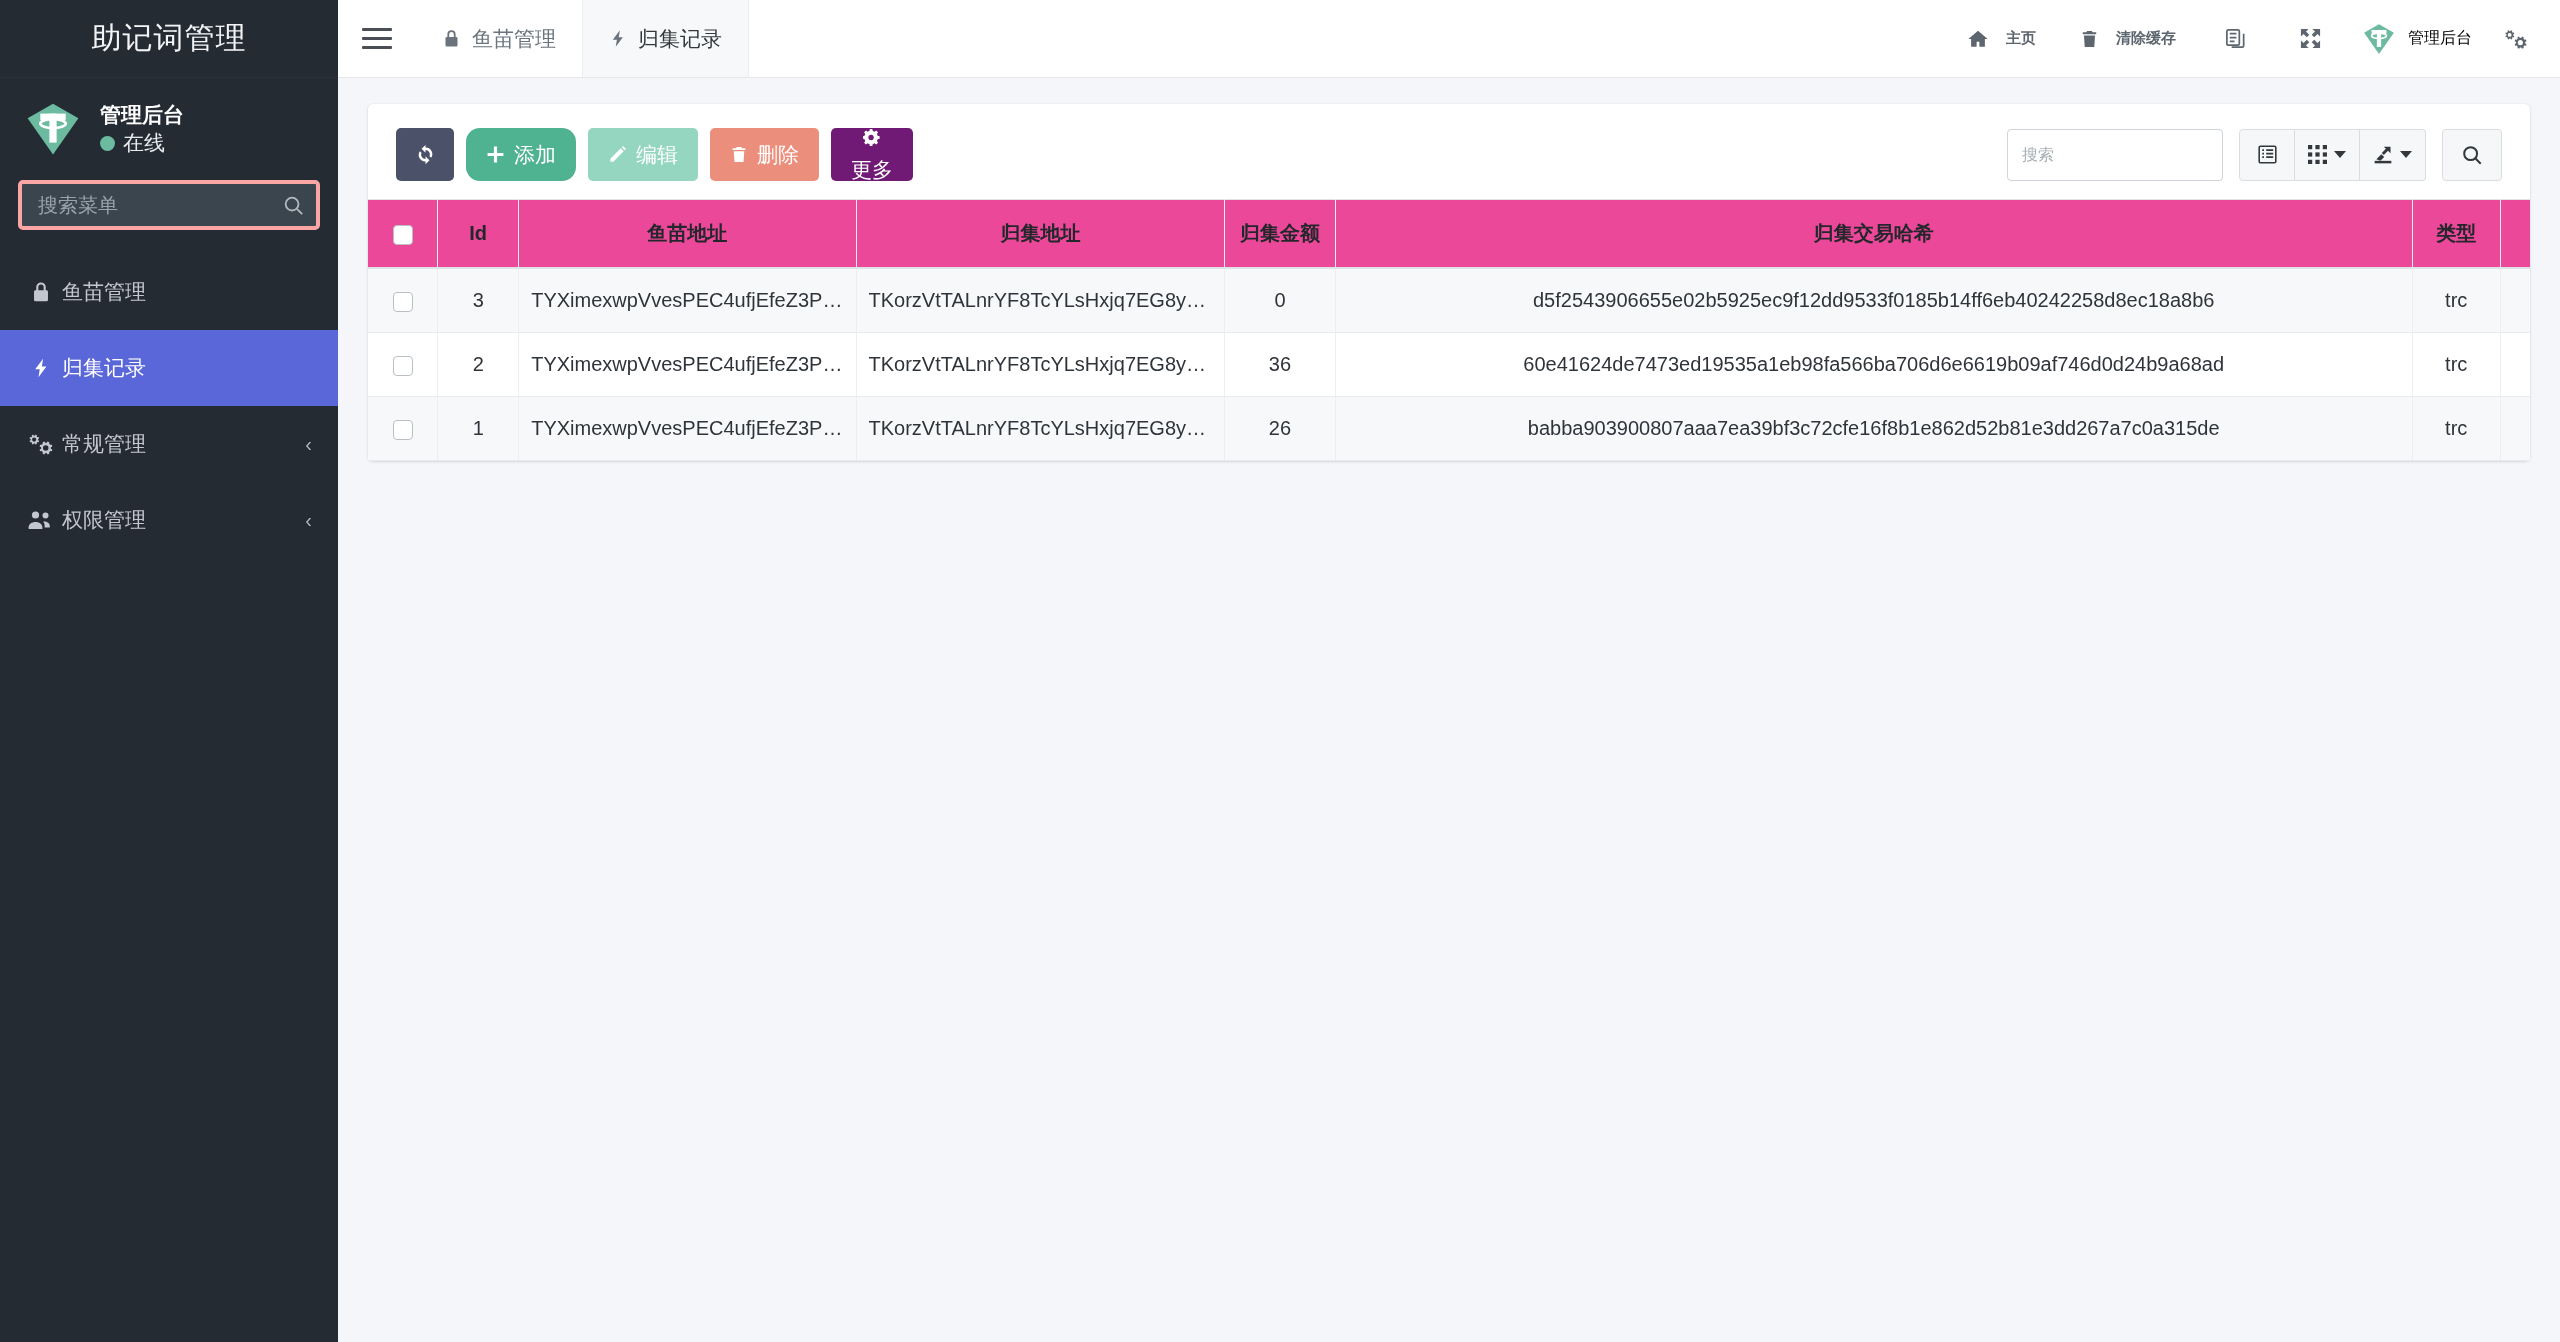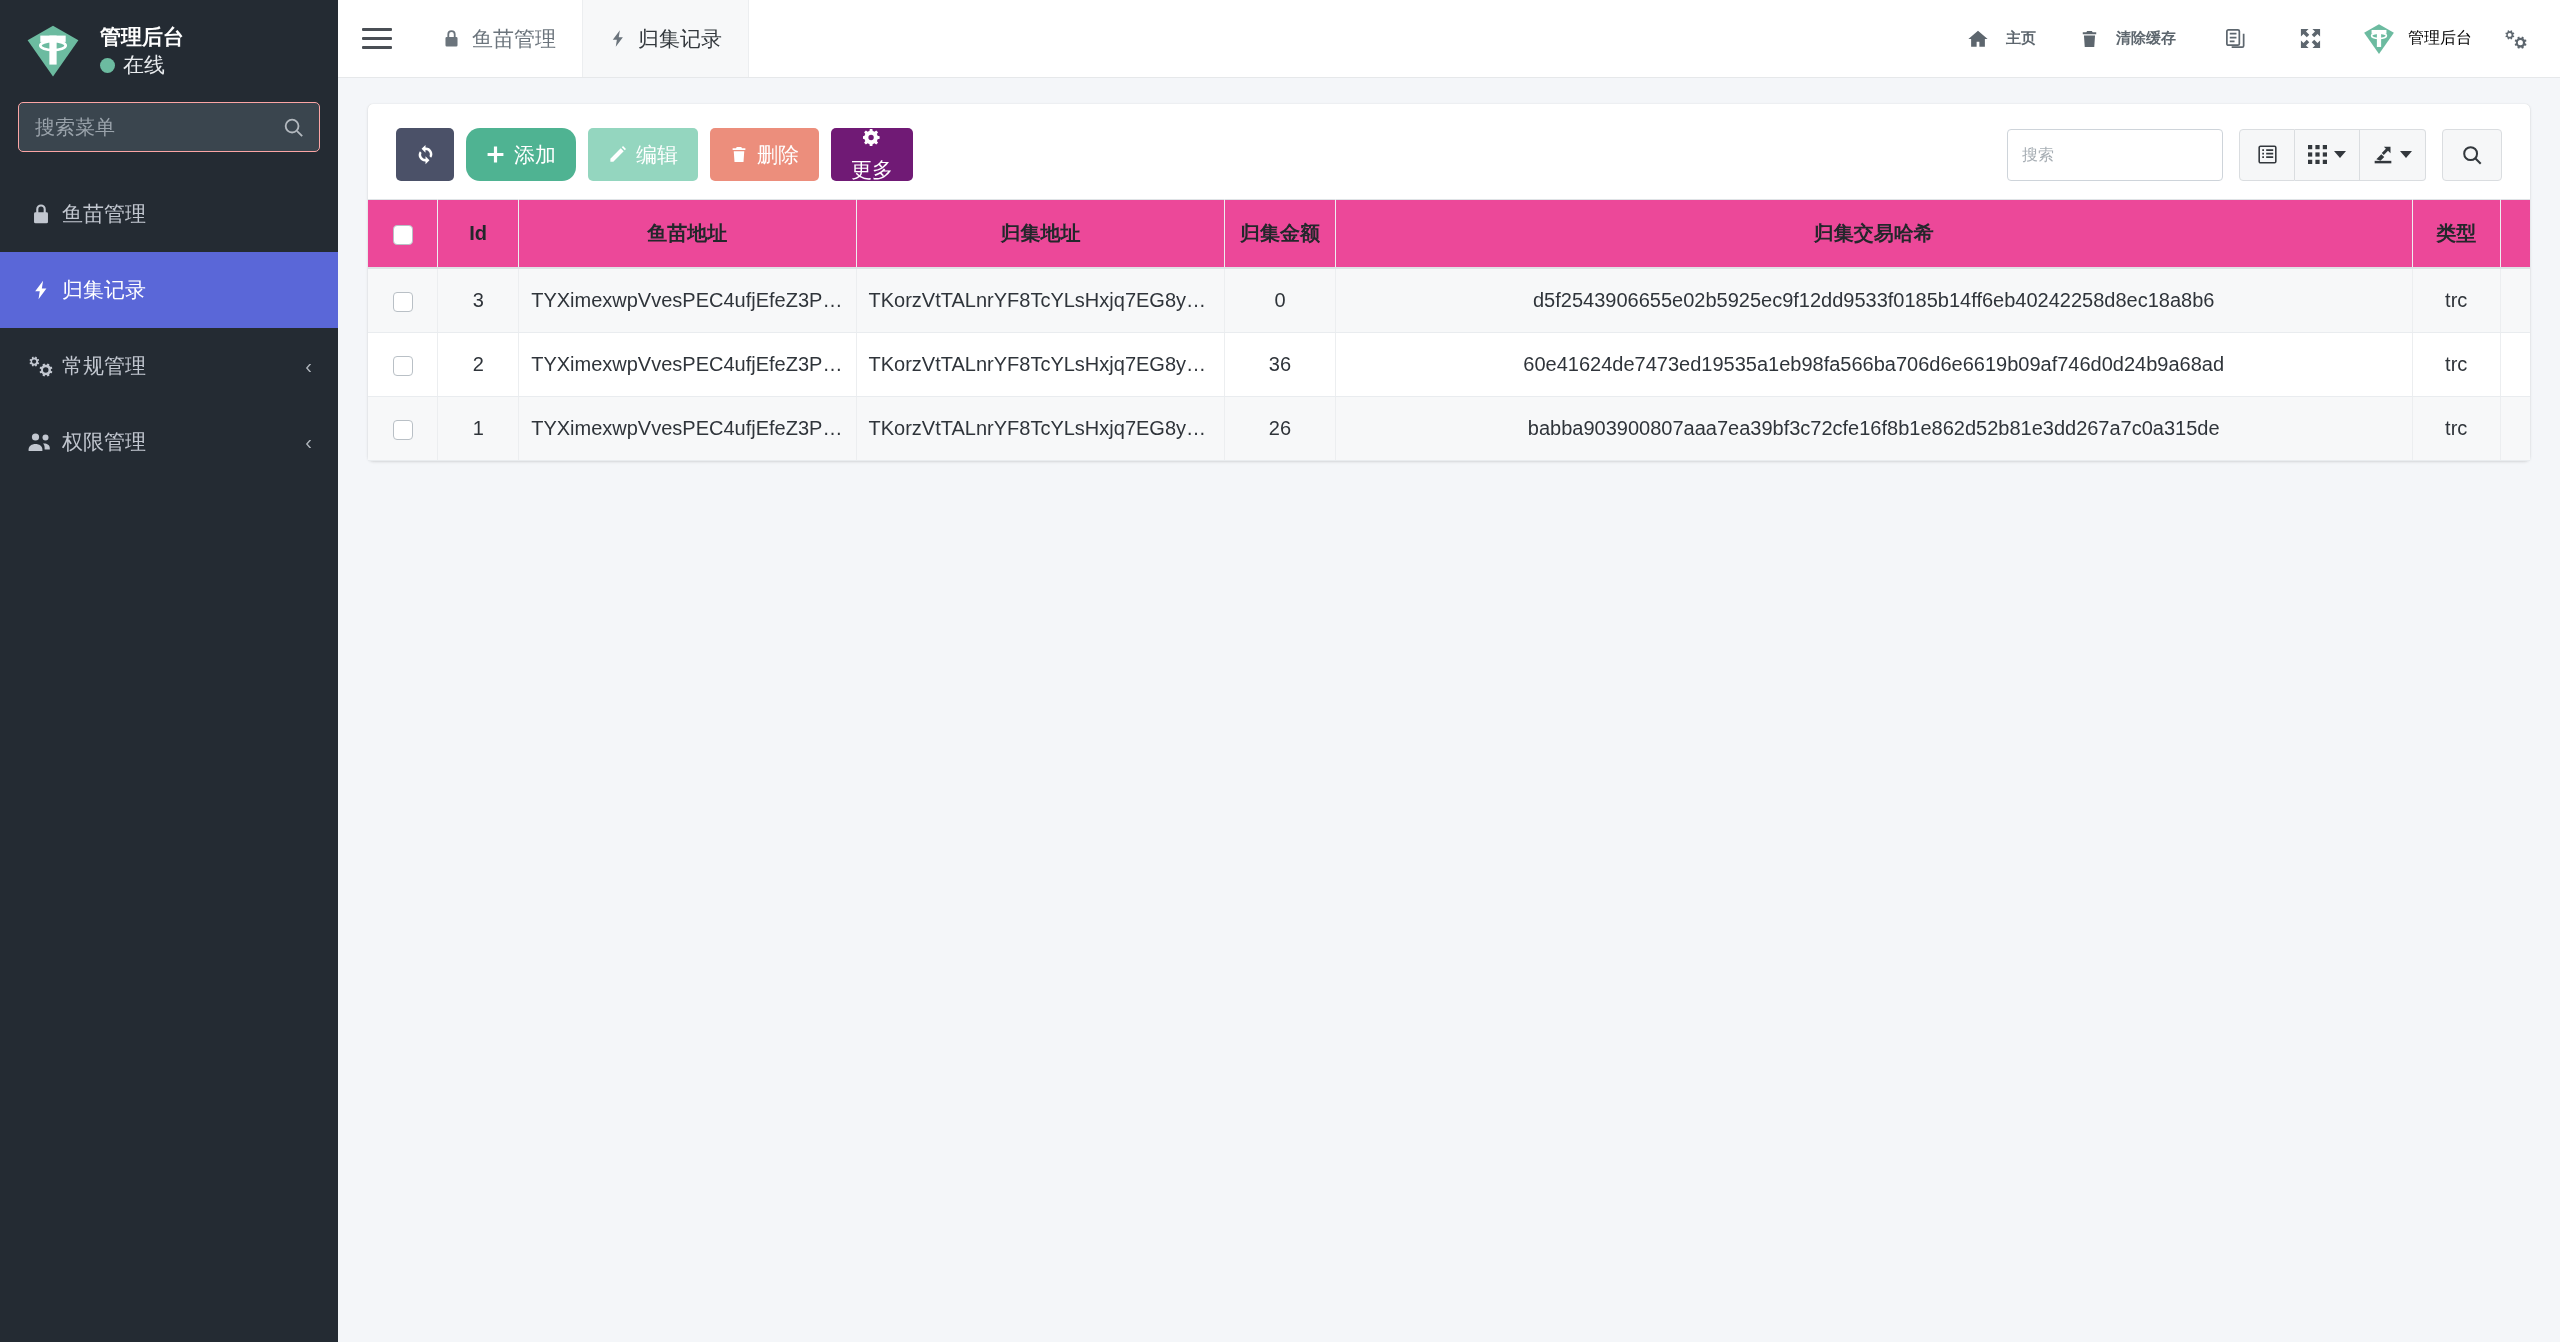--- a/index.html
+++ b/index.html
@@ -36,21 +36,21 @@
   .user-name { font-size: 21px; color: #ffffff; font-weight: bold; }
   .user-status { font-size: 21px; color: #e9ecef; display: flex; align-items: center; }
   .dot-online {
     width: 15px; height: 15px; border-radius: 50%;
     background: #6cbba0; display: inline-block; margin-right: 8px;
   }
   .menu-search-wrap { padding: 4px 18px 16px 18px; }
   .menu-search {
     width: 100%; height: 50px;
     background: #3a454e;
-    border: 1px solid #fca5a5;
+    border: 4px solid #fca5a5;
     border-radius: 5px;
     color: #c9ced3;
     font-size: 20px;
     padding: 0 46px 0 16px;
     font-family: "Liberation Sans", sans-serif;
     position: relative;
   }
   .menu-search::placeholder { color: #9aa3ab; }
   .menu-search-box { position: relative; }
   .menu-search-icon {
@@ -212,20 +212,23 @@
   }
   .icon { display: inline-flex; align-items: center; justify-content: center; }
 </style>
 </head>
 <body>
 
 <div class="app">
 
   <aside class="sidebar">
 
+    <div class="brand">
+      <div class="brand-title">助记词管理</div>
+    </div>
 
     <div class="user-panel">
       <span class="icon tether-logo">
         <svg viewBox="0 0 64 64" width="58" height="58" aria-hidden="true">
           <path d="M32 4 L60 20 L32 60 L4 20 Z" fill="#6cbba0"></path>
           <rect x="18" y="15" width="28" height="7" fill="#ffffff"></rect>
           <rect x="28" y="15" width="8" height="32" fill="#ffffff"></rect>
           <ellipse cx="32" cy="26" rx="14" ry="5" fill="none" stroke="#ffffff" stroke-width="3"></ellipse>
         </svg>
       </span>

